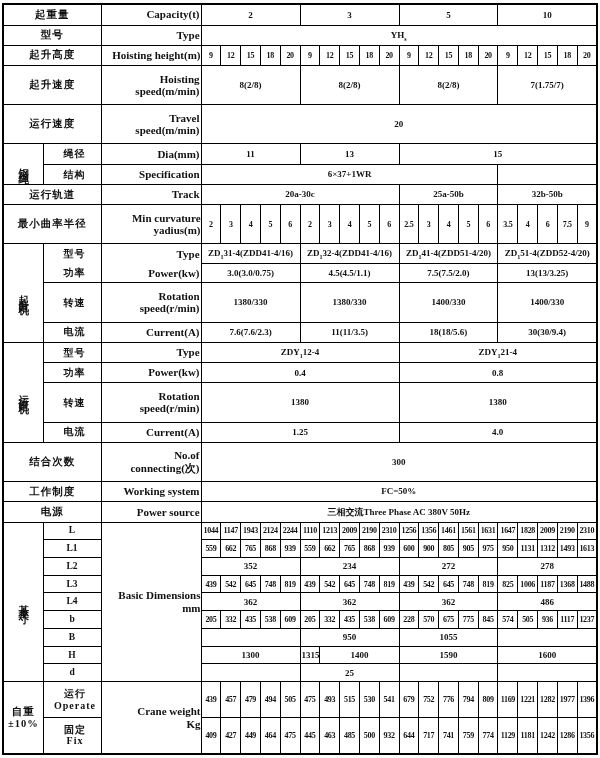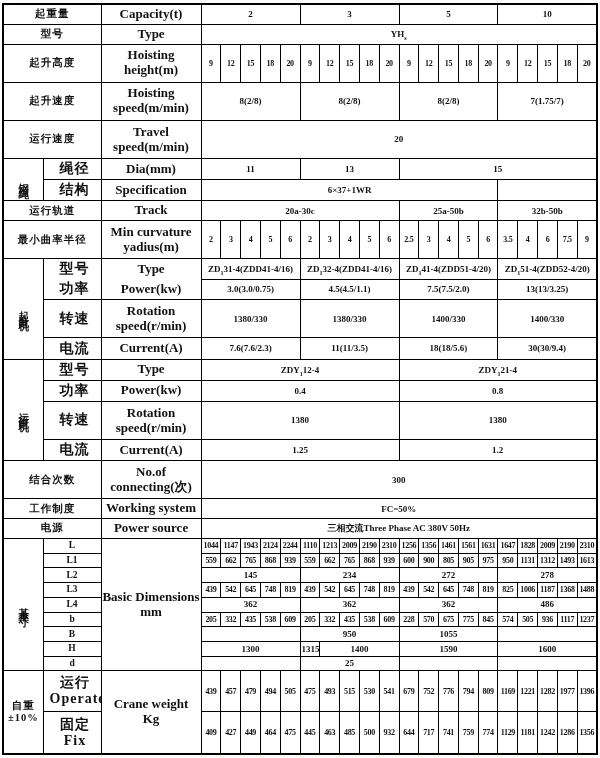--- a/index.html
+++ b/index.html
@@ -3,22 +3,22 @@
 <meta charset="utf-8">
 <style>
   html,body{margin:0;padding:0;background:#fff;}
   body{width:600px;height:758px;font-family:"Liberation Serif","DejaVu Serif",serif;}
   .sheet{width:600px;height:758px;display:flex;align-items:center;justify-content:center;background:#fdfdfc;border-radius:14px;}
   table{border-collapse:collapse;table-layout:fixed;width:594px;height:752px;border:2px solid #000;background:#fff;}
   td{border:1px solid #000;text-align:center;vertical-align:middle;font-weight:bold;
      font-size:9px;color:#111;padding:0 1px;white-space:pre-line;overflow:hidden;line-height:1.15;}
   tr.dense td{font-size:8px;letter-spacing:-0.3px;padding:0;}
   tr td.zh{font-size:10.5px;letter-spacing:1px;}
-  tr td.sub{font-size:14px;letter-spacing:1px;padding-left:6px;}
-  tr td.en{font-size:13px;letter-spacing:0;}
+  tr td.sub{font-size:10px;letter-spacing:1px;padding-left:6px;}
+  tr td.en{font-size:11px;letter-spacing:0;text-align:right;}
   tr td.dim{font-size:9.5px;letter-spacing:0;}
   tr td.vert{writing-mode:vertical-lr;text-orientation:upright;font-size:10.5px;letter-spacing:3px;padding:2px 0;}
   td.nb{border-bottom:none;}
   td.nt{border-top:none;}
   sub{font-size:68%;line-height:0;}
 </style>
 </head>
 <body>
 
 <div class="sheet">
@@ -193,21 +193,21 @@
         <tr>
           <td class="sub">转速</td>
           <td class="en">Rotation speed(r/min)</td>
           <td colspan="10">1380</td>
           <td colspan="10">1380</td>
         </tr>
         <tr>
           <td class="sub">电流</td>
           <td class="en">Current(A)</td>
           <td colspan="10">1.25</td>
-          <td colspan="10">1.2</td>
+          <td colspan="10">4.0</td>
         </tr>
         <tr>
           <td colspan="2" class="zh">结合次数</td>
           <td class="en">No.of connecting(次)</td>
           <td colspan="20">300</td>
         </tr>
         <tr>
           <td colspan="2" class="zh">工作制度</td>
           <td class="en">Working  system</td>
           <td colspan="20">FC=50%</td>
@@ -261,21 +261,21 @@
           <td>905</td>
           <td>975</td>
           <td>950</td>
           <td>1131</td>
           <td>1312</td>
           <td>1493</td>
           <td>1613</td>
         </tr>
         <tr>
           <td class="dim">L2</td>
-          <td colspan="5">145</td>
+          <td colspan="5">352</td>
           <td colspan="5">234</td>
           <td colspan="5">272</td>
           <td colspan="5">278</td>
         </tr>
         <tr class="dense">
           <td class="dim">L3</td>
           <td>439</td>
           <td>542</td>
           <td>645</td>
           <td>748</td>

